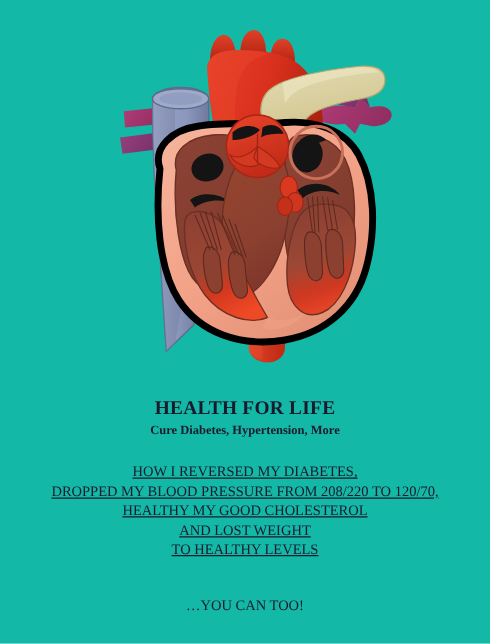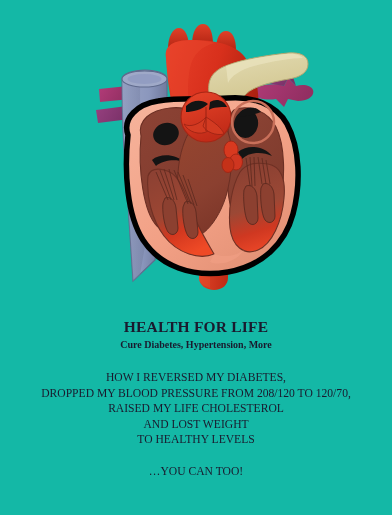--- a/index.html
+++ b/index.html
@@ -54,23 +54,24 @@
     line-height: 1.15;
   }
   .body-copy {
     margin: 20px 0 0 0;
     font-size: 11.6px;
     line-height: 1.33;
   }
   .body-copy .line {
     display: block;
     white-space: nowrap;
+    text-decoration: underline;
   }
   .closing {
-    margin: 17px 0 0 0;
+    margin: 30px 0 0 0;
     font-size: 11.6px;
     line-height: 1.33;
   }
 </style>
 </head>
 <body>
 
 <div class="page">
 
   <div class="hero-figure">
@@ -315,22 +316,22 @@
     </svg>
   </div>
 
   <div class="text-block">
 
     <div class="title">HEALTH FOR LIFE</div>
     <div class="subtitle">Cure Diabetes, Hypertension, More</div>
 
     <div class="body-copy">
       <span class="line">HOW I REVERSED MY DIABETES,</span>
-      <span class="line">DROPPED MY BLOOD PRESSURE FROM 208/120 TO 120/70,</span>
-      <span class="line">RAISED MY LIFE CHOLESTEROL</span>
+      <span class="line">DROPPED MY BLOOD PRESSURE FROM 208/220 TO 120/70,</span>
+      <span class="line">HEALTHY MY GOOD CHOLESTEROL</span>
       <span class="line">AND LOST WEIGHT</span>
       <span class="line">TO HEALTHY LEVELS</span>
     </div>
 
     <div class="closing">…YOU CAN TOO!</div>
 
   </div>
 
 </div>
 

